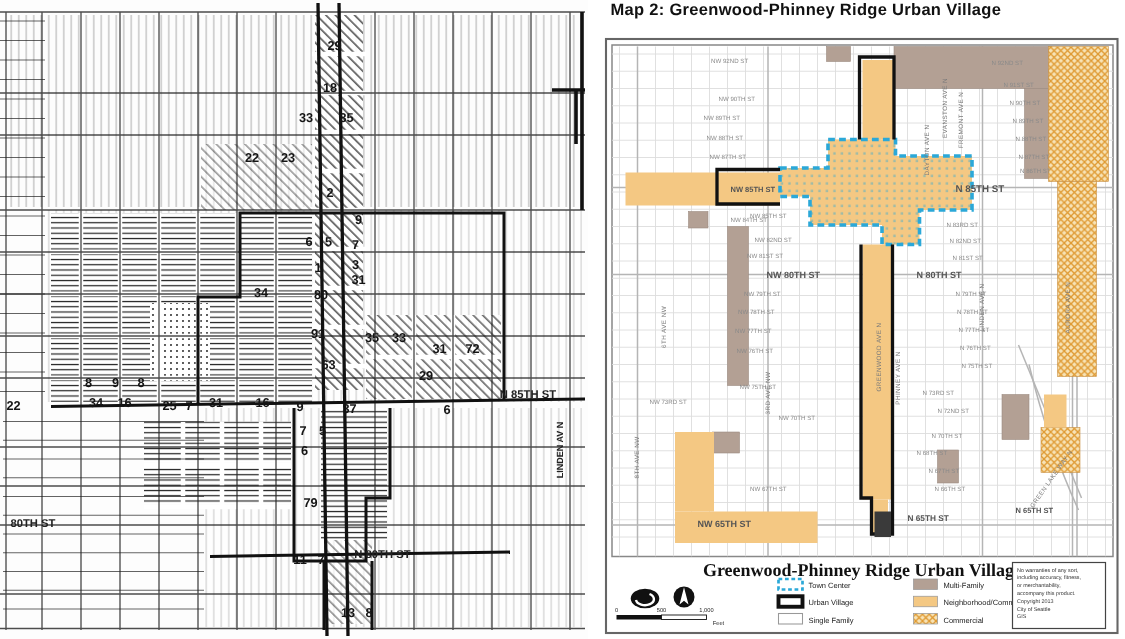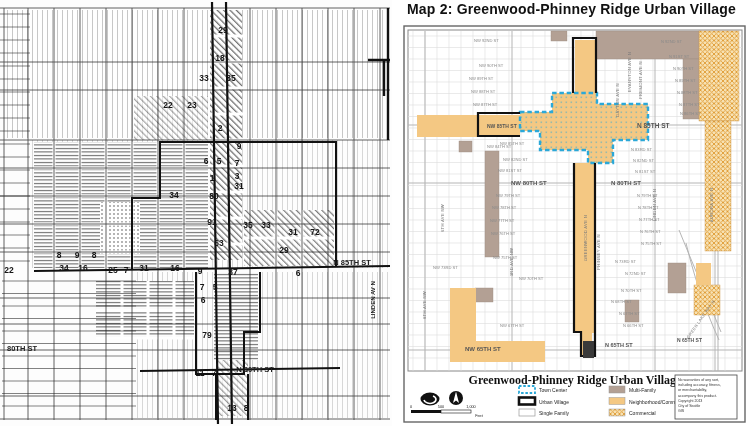--- a/index.html
+++ b/index.html
@@ -1,20 +1,20 @@
 <!DOCTYPE html>
 <html><head>
 <meta charset="utf-8">
 <style>
   html,body{margin:0;padding:0;background:#fff;}
   body{width:750px;height:426px;overflow:hidden;font-family:"Liberation Sans",sans-serif;}
   .stage{position:relative;width:750px;height:426px;background:#fff;}
   .left-map-wrap{position:absolute;left:0;top:0;width:392px;height:426px;}
   .right-panel{position:absolute;left:399px;top:0;width:351px;height:426px;}
-  .map-title{position:absolute;left:8px;top:1px;font-size:14px;font-weight:bold;color:#111;letter-spacing:.2px;}
+  .map-title{position:absolute;left:8px;top:1px;font-size:11px;font-weight:bold;color:#111;letter-spacing:.2px;}
   svg{display:block;}
   svg text{font-family:"Liberation Sans",sans-serif;}
   .num{font-size:8.5px;font-weight:bold;fill:#151515;text-anchor:middle;}
   .lm-street{fill:#222;font-weight:bold;}
   .rm-small{font-size:4.1px;fill:#8a8a8a;}
   .rm-big{font-weight:bold;fill:#555;}
   .rm-ave{font-size:4.2px;fill:#7a7a7a;text-anchor:middle;letter-spacing:.3px;}
   .lg-title{font-family:"Liberation Serif",serif;font-weight:bold;font-size:12px;fill:#111;text-anchor:middle;}
   .lg-label{font-size:5px;fill:#222;}
   .lg-tiny{font-size:3.6px;fill:#333;}

